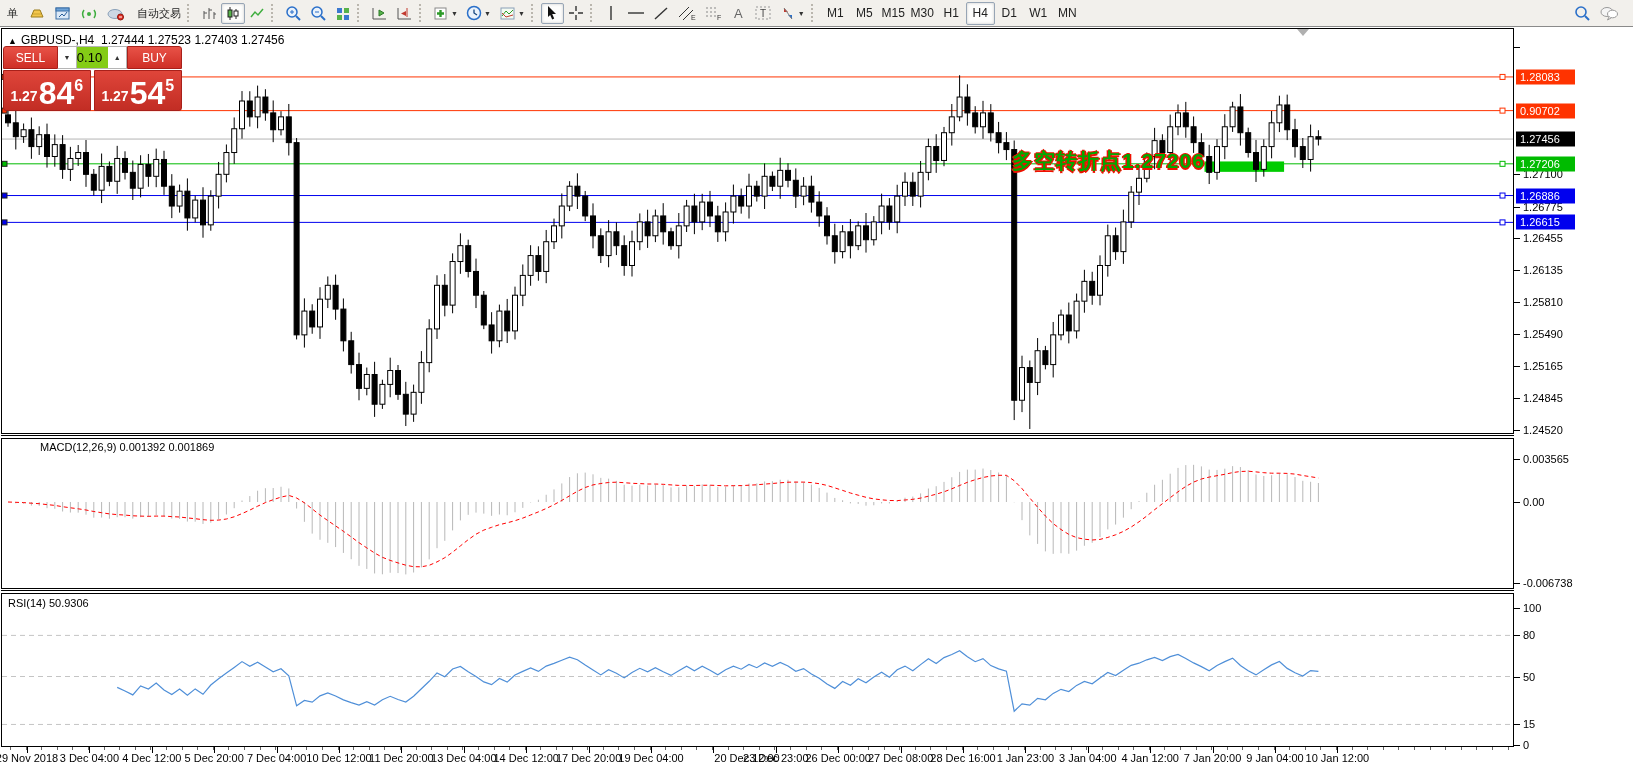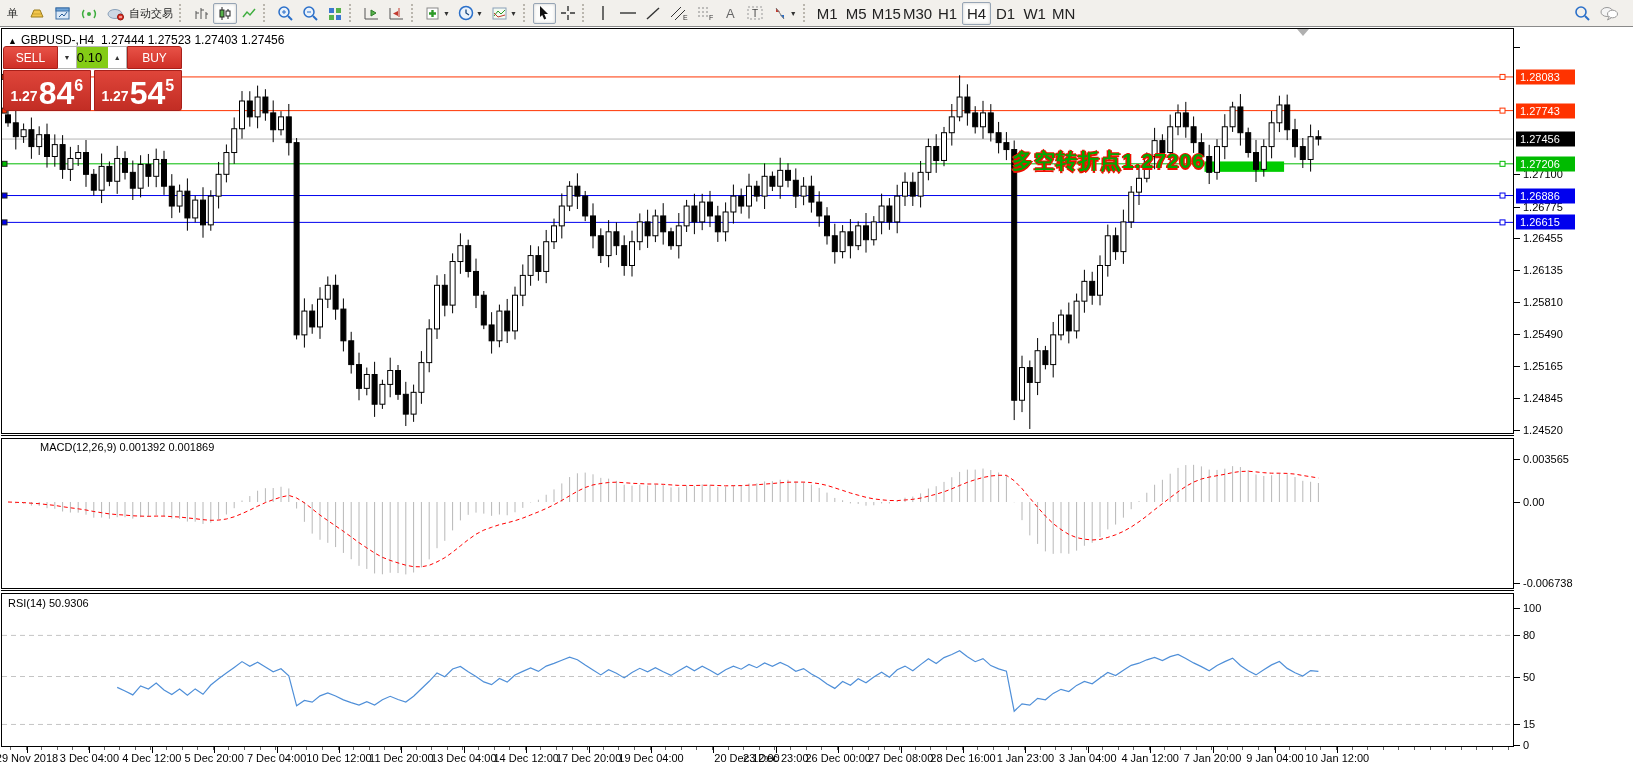--- a/index.html
+++ b/index.html
@@ -6,21 +6,21 @@
   body{width:1633px;height:774px;overflow:hidden;font-family:"Liberation Sans",sans-serif;-webkit-font-smoothing:antialiased;}
   #root{position:relative;width:1633px;height:774px;background:#fff;}
 
   
   .toolbar{position:absolute;left:0;top:0;width:1633px;height:27px;background:#f2f0ec;border-bottom:1px solid #8a8a8a;display:flex;align-items:center;box-sizing:border-box;padding-left:1px;}
   .tbtn{height:21px;min-width:23px;display:flex;align-items:center;justify-content:center;border:1px solid transparent;border-radius:2px;color:#333;font-size:11px;padding:0 3px;box-sizing:border-box;cursor:default;}
   .tbtn.pressed{background:#fdfdfc;border-color:#97a5b5;box-shadow:inset 0 0 3px #c9c9c9;}
   .tbtn .txt{font-size:11px;color:#222;}
   .grip{width:4px;height:18px;margin:0 4px 0 2px;border-left:2px dotted #bab6ae;}
   .dd{font-size:7px;color:#333;margin-left:2px;}
-  .tf-btn{height:21px;min-width:27px;display:flex;align-items:center;justify-content:center;font-size:15px;color:#222;border:1px solid transparent;border-radius:2px;text-align:right;}
+  .tf-btn{height:21px;min-width:27px;display:flex;align-items:center;justify-content:center;font-size:12px;color:#222;border:1px solid transparent;border-radius:2px;text-align:right;}
   .tf-btn.pressed{background:#fdfdfc;border-color:#97a5b5;box-shadow:inset 0 0 3px #c9c9c9;}
   .toolbar-right{margin-left:auto;display:flex;align-items:center;padding-right:10px;}
 
   
   .frame{position:absolute;left:1px;width:1513px;background:#fff;border:1px solid #000;box-sizing:border-box;}
   #main-frame{top:28px;height:406px;}
   #macd-frame{top:438px;height:151px;}
   #rsi-frame{top:593px;height:154px;}
   .sep-line{position:absolute;left:1px;width:1513px;height:1px;background:#000;}
   #price-axis{position:absolute;left:1514px;top:27px;width:119px;height:747px;background:#fff;}
@@ -88,21 +88,21 @@
           <circle cx="9" cy="8" r="2" fill="#3fae3f"></circle>
           <path d="M4 12 A7 7 0 0 1 4 4 M14 4 A7 7 0 0 1 14 12" stroke="#3fae3f" fill="none" stroke-width="1.5"></path>
         </svg>
     </div>
     <div class="tbtn">
       <svg class="iconsvg" width="20" height="15">
           <ellipse cx="9" cy="8" rx="7" ry="4.5" fill="#cdd8e4" stroke="#8aa0b8"></ellipse>
           <circle cx="14.5" cy="11" r="3" fill="#e03226" stroke="#8c140d"></circle>
           <rect x="13" y="10.5" width="3" height="1" fill="#fff"></rect>
         </svg>
-      <span class="txt" style="margin-left:3px;font-family:Liberation Mono, monospace;">自动交易</span>
+      <span class="txt" style="margin-left:11px;font-family:Liberation Mono, monospace;">自动交易</span>
     </div>
     <div class="grip"></div>
     <div class="tbtn">
       <svg class="iconsvg" width="16" height="15">
           <path d="M3 13V5 M3 7h3 M8 13V2 M8 4h3 M13 13V6 M13 8h2" stroke="#555" fill="none"></path>
         </svg>
     </div>
     <div class="tbtn pressed">
       <svg class="iconsvg" width="16" height="15">
           <line x1="5" y1="1" x2="5" y2="14" stroke="#222"></line>
@@ -862,21 +862,21 @@
     <div class="ptick-dash" style="top: 302px;"></div>
     <div class="ptick" style="top: 333.866px;">1.25490</div>
     <div class="ptick-dash" style="top: 334px;"></div>
     <div class="ptick" style="top: 366.07px;">1.25165</div>
     <div class="ptick-dash" style="top: 366px;"></div>
     <div class="ptick" style="top: 397.779px;">1.24845</div>
     <div class="ptick-dash" style="top: 398px;"></div>
     <div class="ptick" style="top: 429.983px;">1.24520</div>
     <div class="ptick-dash" style="top: 430px;"></div>
     <div class="pbadge" style="top: 76.9252px; background: rgb(255, 51, 0);">1.28083</div>
-    <div class="pbadge" style="top: 110.616px; background: rgb(255, 51, 0);">1.27743</div>
+    <div class="pbadge" style="top: 110.616px; background: rgb(255, 51, 0);">0.90702</div>
     <div class="pbadge" style="top: 139.055px; background: rgb(0, 0, 0);">1.27456</div>
     <div class="pbadge" style="top: 163.827px; background: rgb(0, 187, 0);">1.27206</div>
     <div class="pbadge" style="top: 195.536px; background: rgb(0, 0, 238);">1.26886</div>
     <div class="pbadge" style="top: 222.389px; background: rgb(0, 0, 238);">1.26615</div>
     <div class="tlabel" style="left: 27px;">29 Nov 2018</div>
     <div class="ttick" style="left: 27px; height: 6px;"></div>
     <div class="tlabel" style="left: 89.4px;">3 Dec 04:00</div>
     <div class="ttick" style="left: 89px; height: 6px;"></div>
     <div class="tlabel" style="left: 151.8px;">4 Dec 12:00</div>
     <div class="ttick" style="left: 152px; height: 6px;"></div>

